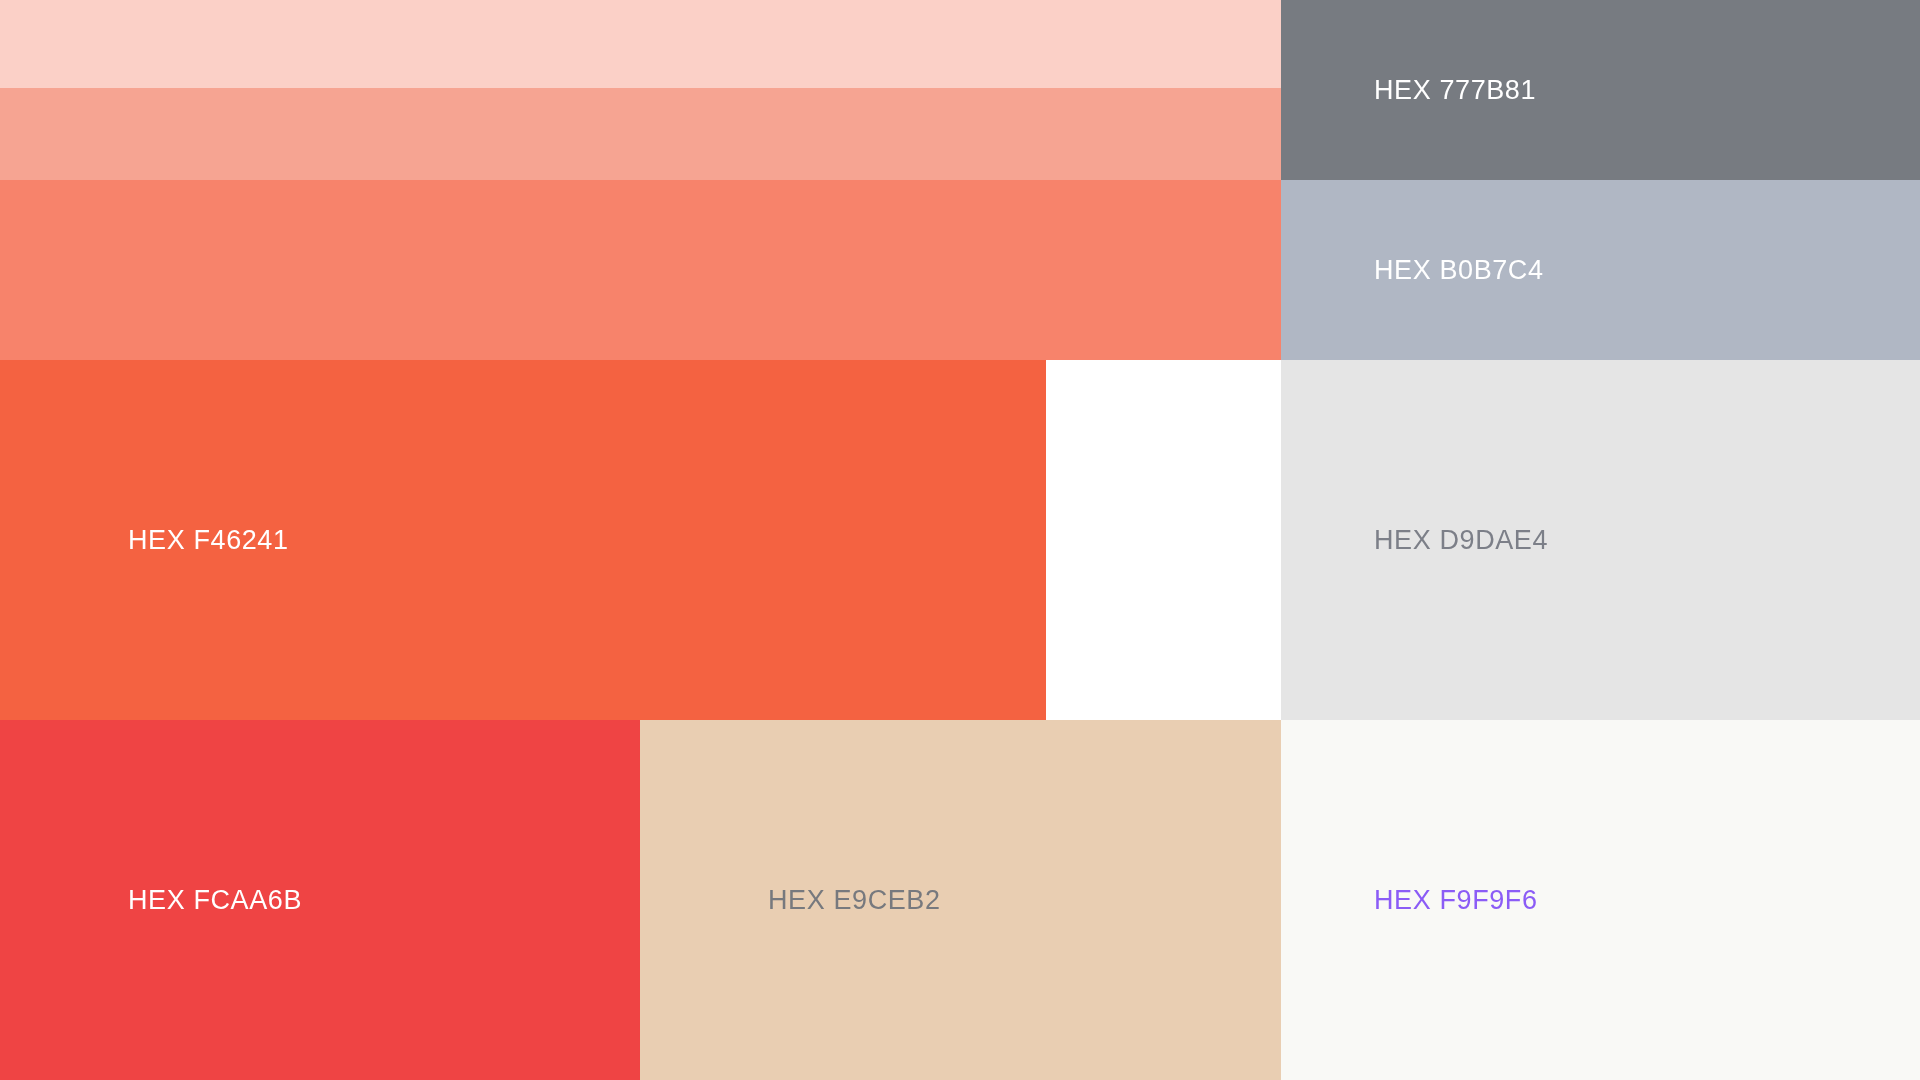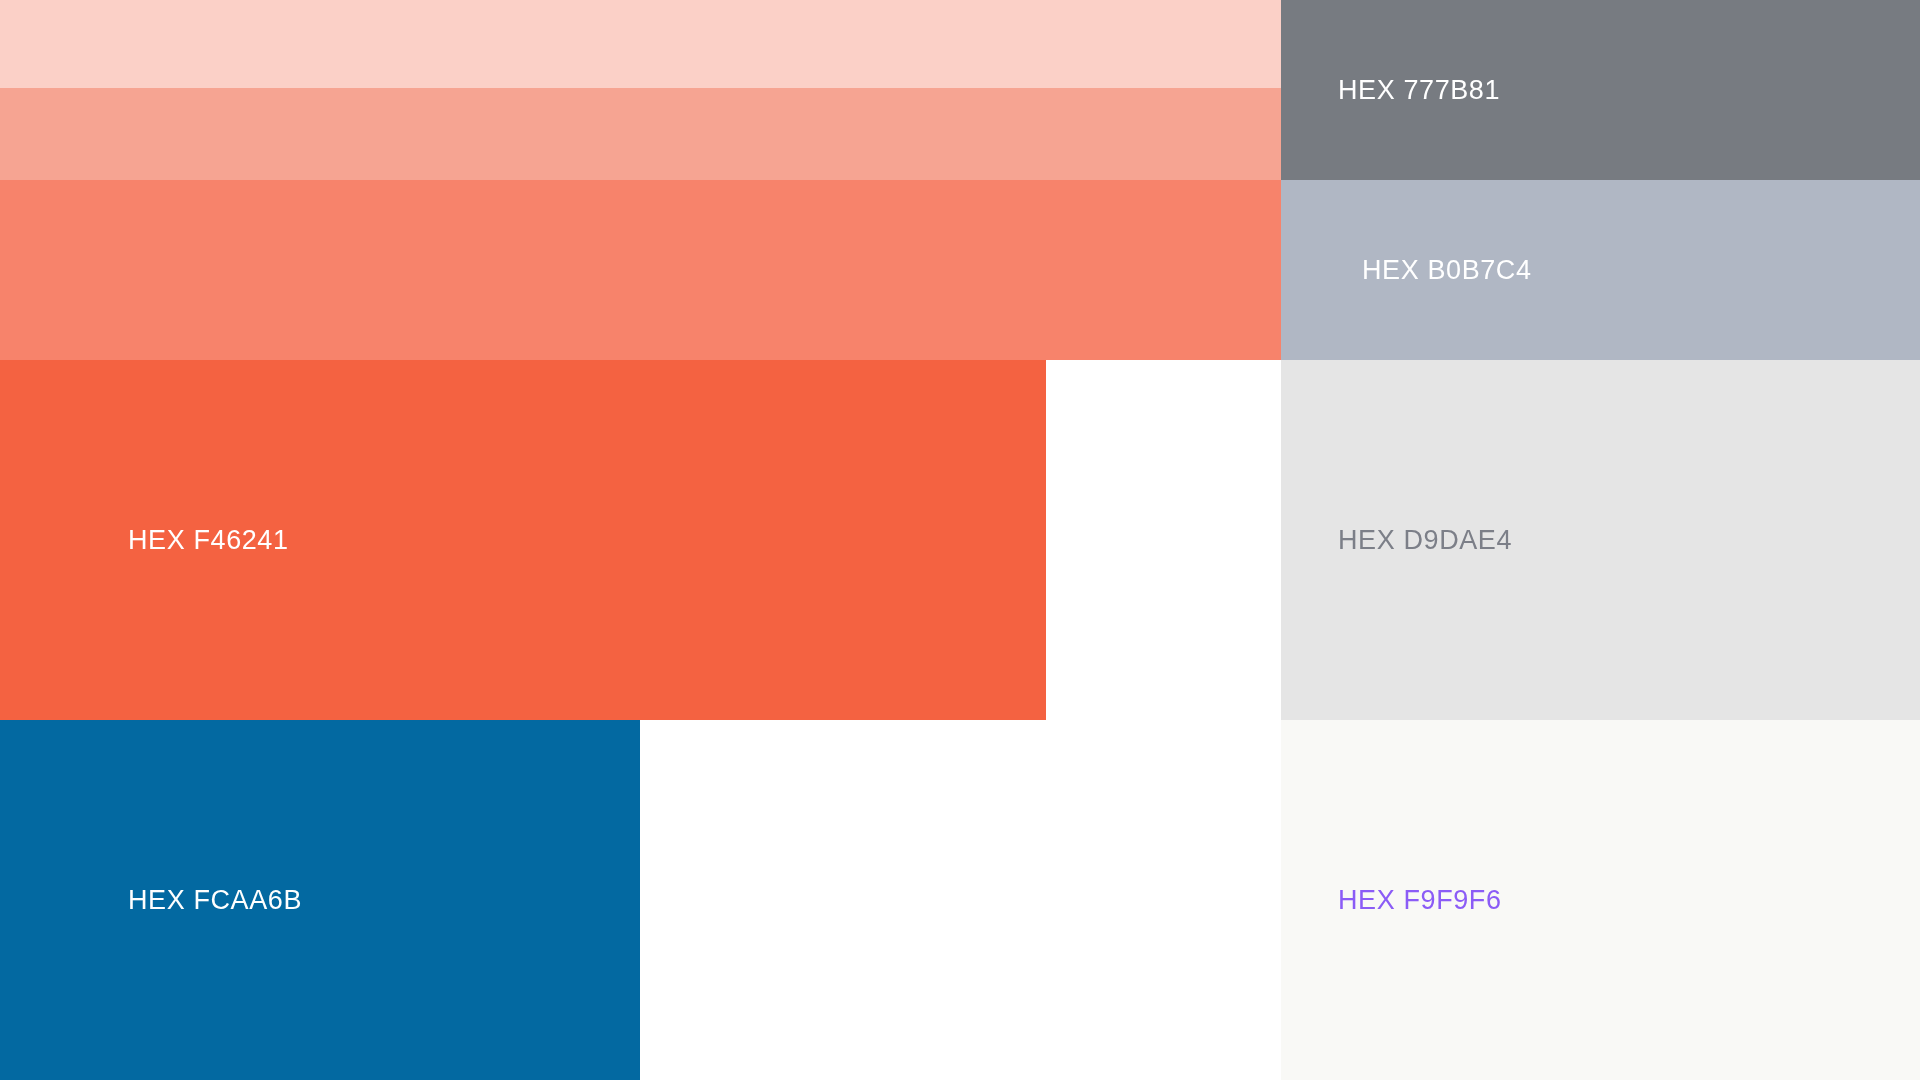--- a/index.html
+++ b/index.html
@@ -23,40 +23,43 @@
     font-size:27px;
     letter-spacing:0.6px;
     font-weight:400;
     white-space:nowrap;
     line-height:1;
     user-select:none;
   }
   
   .pad-left-left  .swatch-label { margin-left:128px; }
   .pad-left-mid   .swatch-label { margin-left:128px; }
-  .pad-right      .swatch-label { margin-left:57px;text-align:center; }
+  .pad-right      .swatch-label { margin-left:93px;text-align:center; }
 </style>
 </head>
 <body>
 
 <div id="palette">
     <div class="swatch" style="left: 0px; top: 0px; width: 1281px; height: 88px; background: rgb(251, 208, 199);"></div>
     <div class="swatch" style="left: 0px; top: 88px; width: 1281px; height: 92px; background: rgb(246, 164, 146);"></div>
     <div class="swatch" style="left: 0px; top: 180px; width: 1281px; height: 180px; background: rgb(247, 131, 107);"></div>
     <div class="swatch pad-left-left" style="left: 0px; top: 360px; width: 1046px; height: 360px; background: rgb(244, 98, 65); text-align: right;">
       <span class="swatch-label" style="color: rgb(255, 255, 255);">HEX F46241</span>
     </div>
     <div class="swatch pad-right" style="left: 1281px; top: 0px; width: 639px; height: 180px; background: rgb(119, 123, 129);">
       <span class="swatch-label" style="color: rgb(255, 255, 255);">HEX 777B81</span>
     </div>
-    <div class="swatch pad-right" style="left: 1281px; top: 180px; width: 639px; height: 180px; background: rgb(176, 183, 196); padding-left: 24px;">
+    <div class="swatch pad-right" style="left: 1281px; top: 180px; width: 639px; height: 180px; background: rgb(176, 183, 196);">
       <span class="swatch-label" style="color: rgb(255, 255, 255);">HEX B0B7C4</span>
     </div>
     <div class="swatch pad-right" style="left: 1281px; top: 360px; width: 639px; height: 360px; background: #e5e5e5;">
       <span class="swatch-label" style="color: rgb(124, 127, 136);">HEX D9DAE4</span>
     </div>
-    <div class="swatch pad-left-left" style="left: 0px; top: 720px; width: 640px; height: 360px; background: #0369a1;">
+    <div class="swatch pad-left-left" style="left: 0px; top: 720px; width: 640px; height: 360px; background: #ef4444;">
       <span class="swatch-label" style="color: rgb(255, 255, 255);">HEX FCAA6B</span>
+    </div>
+    <div class="swatch pad-left-mid" style="left: 640px; top: 720px; width: 641px; height: 360px; background: rgb(233, 206, 178);">
+      <span class="swatch-label" style="color: rgb(119, 121, 126);">HEX E9CEB2</span>
     </div>
     <div class="swatch pad-right" style="left: 1281px; top: 720px; width: 639px; height: 360px; background: rgb(249, 249, 246);">
       <span class="swatch-label" style="color: #8b5cf6;">HEX F9F9F6</span>
     </div>
   </div>
 
 </body></html>

